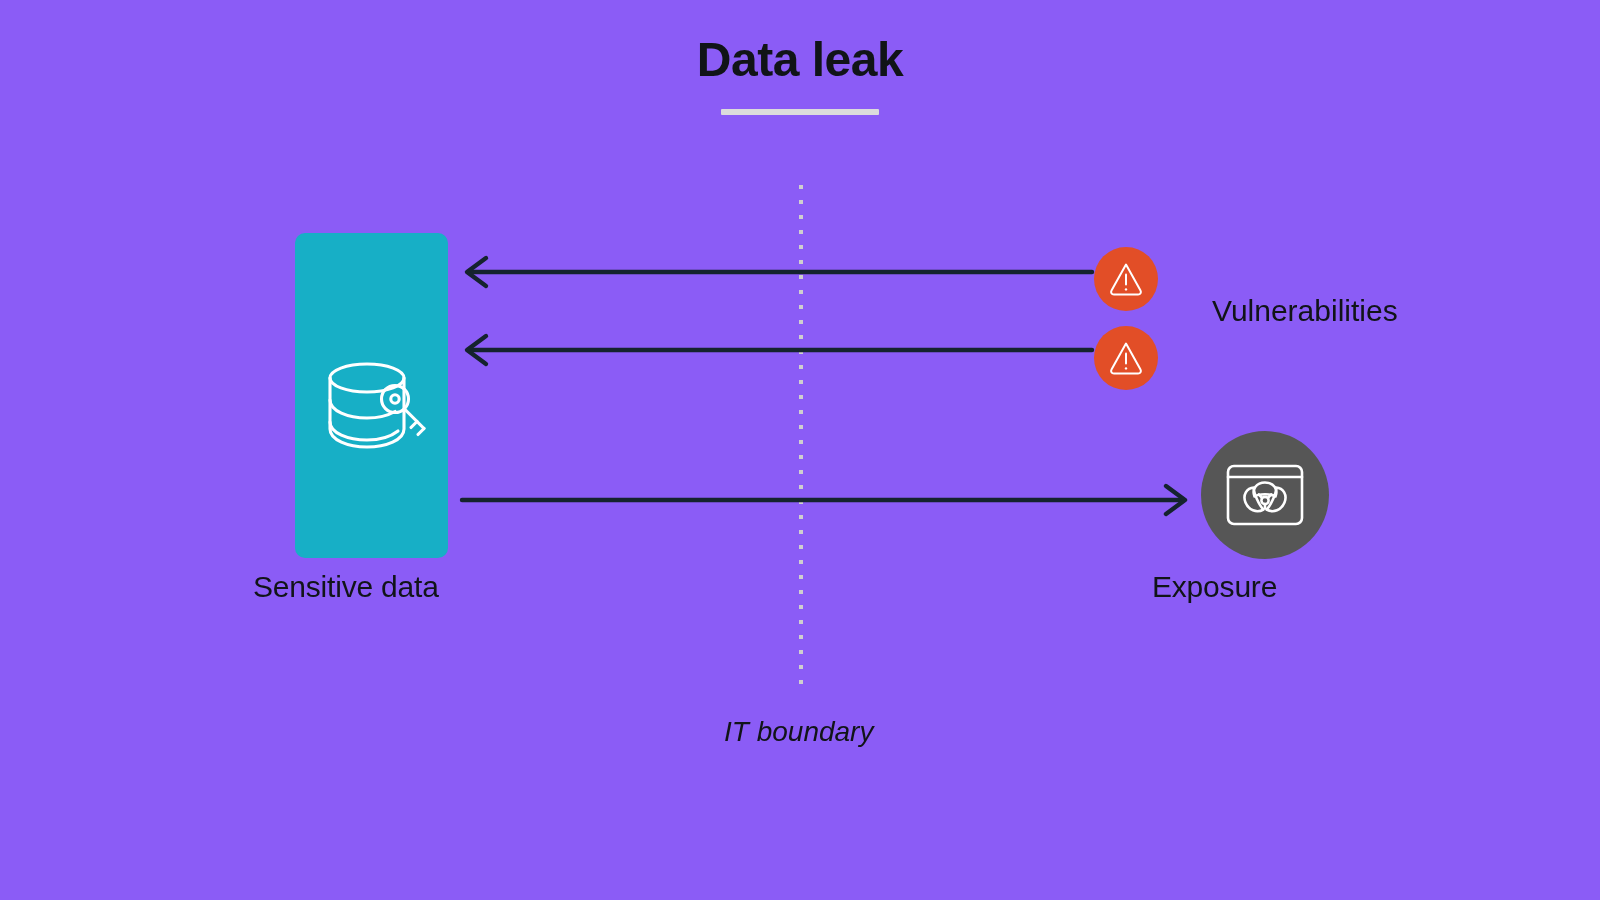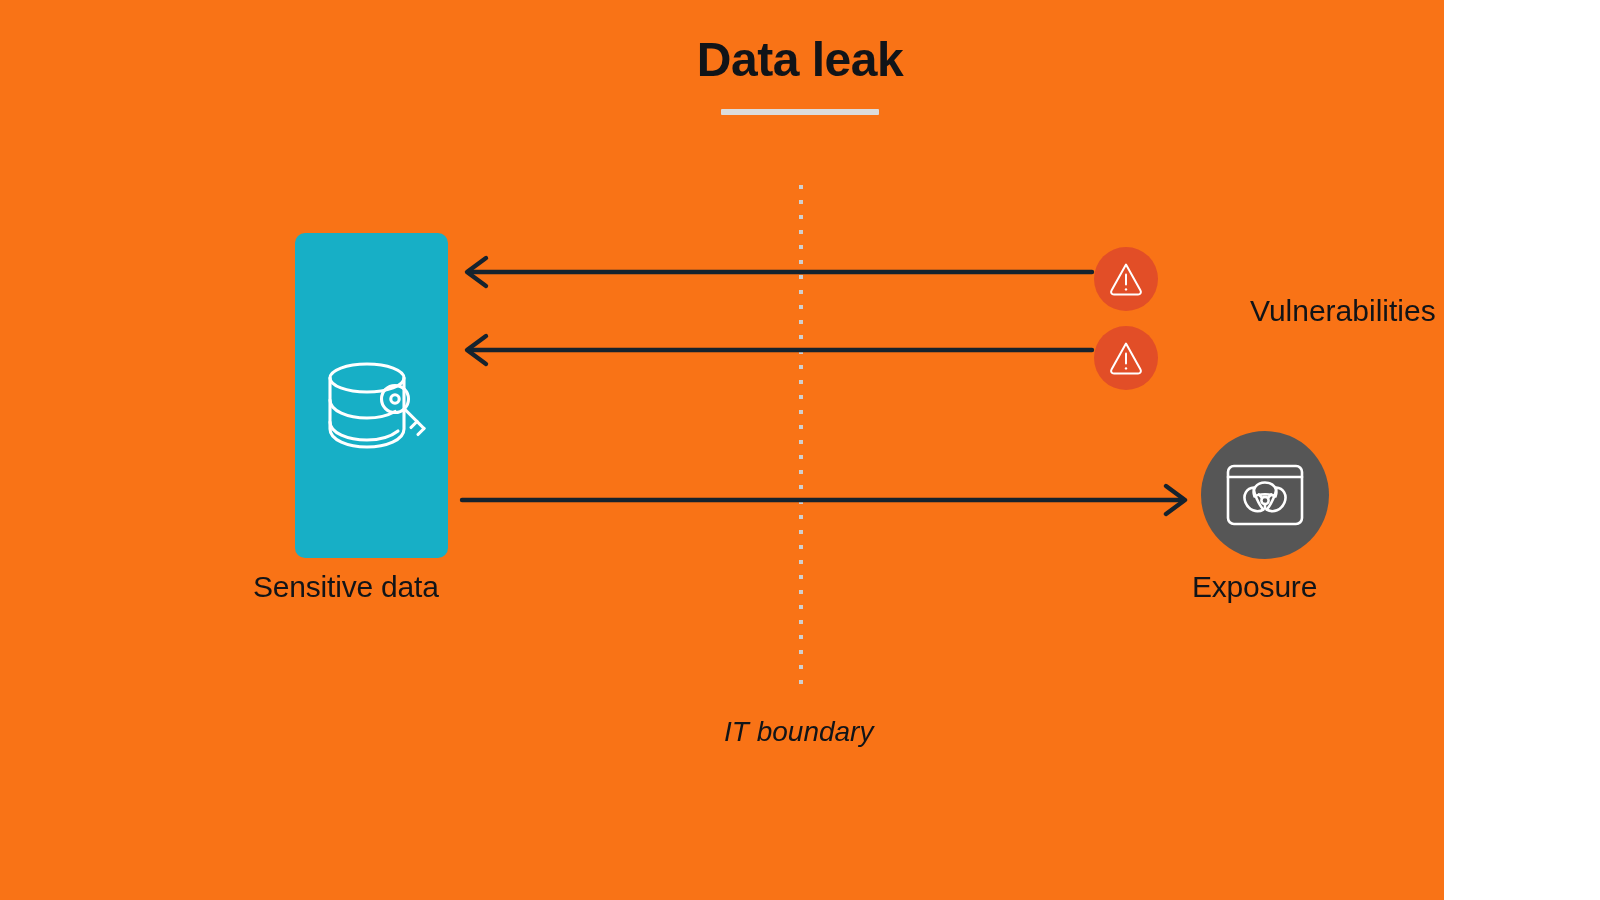--- a/index.html
+++ b/index.html
@@ -6,23 +6,23 @@
     margin: 0;
     padding: 0;
     background: #ffffff;
   }
   body {
     font-family: "Liberation Sans", sans-serif;
     -webkit-font-smoothing: antialiased;
   }
   #canvas {
     position: relative;
-    width: 1444px;
+    width: 1600px;
     height: 900px;
-    background: #f97316;
+    background: #8b5cf6;
     overflow: hidden;
   }
 
   
   #title-block {
     position: absolute;
     left: 0;
     top: 34px;
     width: 1600px;
     text-align: center;
@@ -70,22 +70,22 @@
   .italic-label {
     position: absolute;
     font-size: 28px;
     font-style: italic;
     font-weight: normal;
     color: #111418;
     white-space: nowrap;
   }
 
   #label-sensitive-data { left: 253px; top: 570px; }
-  #label-exposure       { left: 1192px; top: 570px; }
-  #label-vulnerabilities{ left: 1250px; top: 294px; text-align: right; }
+  #label-exposure       { left: 1152px; top: 570px; }
+  #label-vulnerabilities{ left: 1212px; top: 294px; text-align: right; }
   #label-it-boundary    { left: 712px; top: 716px; margin-left: 12px; }
 </style>
 </head>
 <body>
 
 <div id="canvas">
 
   <div id="title-block">
     <div id="diagram-title">Data leak</div>
     <div id="title-rule"></div>

